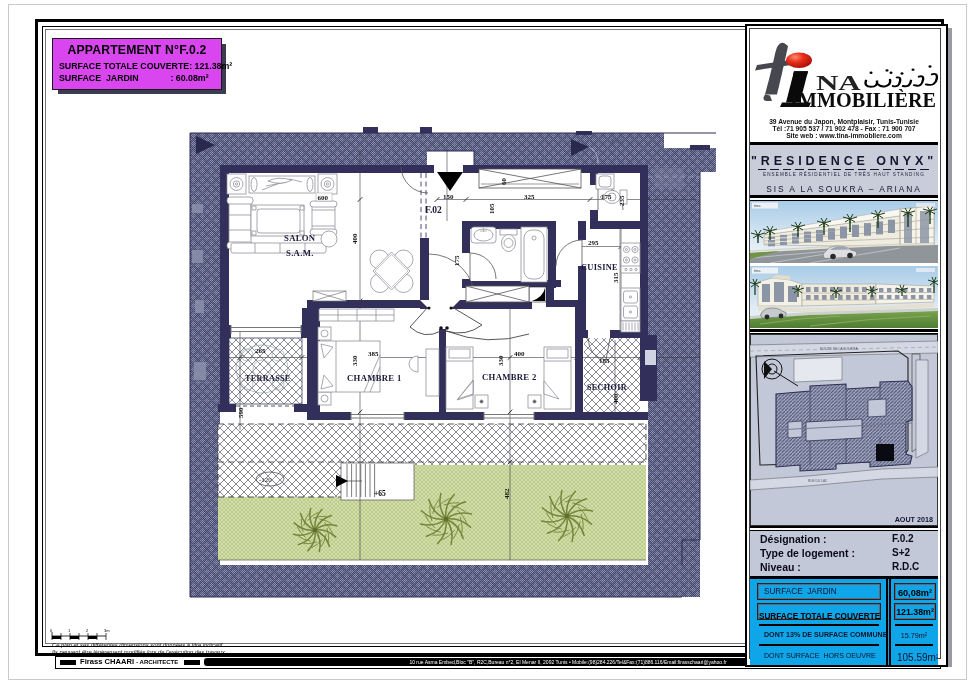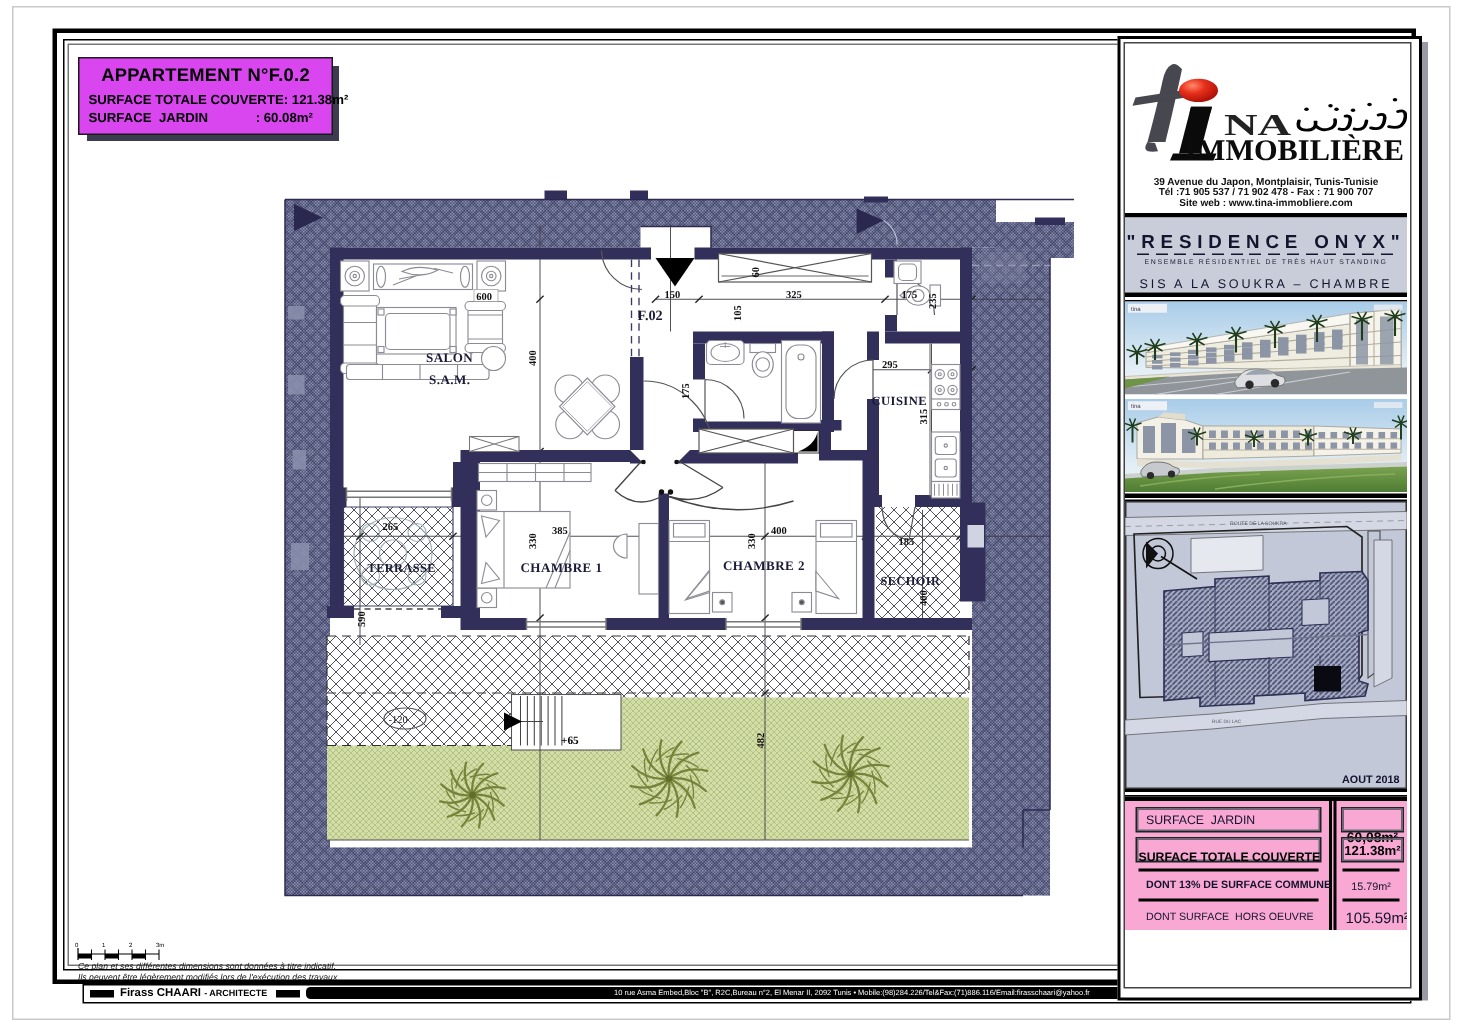--- a/index.html
+++ b/index.html
@@ -631,21 +631,21 @@
 </svg>
 
 <div style="text-align:center;font-size:6.7px;font-weight:bold;color:#111;line-height:7.2px;margin-top:0px;">39 Avenue du Japon, Montplaisir, Tunis-Tunisie<br>Tél :71 905 537 / 71 902 478 - Fax : 71 900 707<br>Site web : www.tina-immobliere.com</div>
 
 <div style="height:3.5px;background:#000;margin-top:2px;"></div>
 
 <div style="background:#c9cdd9;height:50px;">
 <div style="text-align:center;font-weight:bold;font-size:12.5px;letter-spacing:3.9px;color:#14142e;padding-top:9px;font-family:'Liberation Sans',sans-serif;">"RESIDENCE&nbsp;ONYX"</div>
 <div style="height:1.5px;margin:0.5px 8px 0 8px;background:repeating-linear-gradient(90deg,#14142e 0,#14142e 8px,transparent 8px,transparent 12.5px);"></div>
 <div style="text-align:center;font-size:4.6px;letter-spacing:1.1px;color:#24243e;margin-top:1.5px;">ENSEMBLE RÉSIDENTIEL DE TRÈS HAUT STANDING</div>
-<div style="text-align:center;font-size:8.4px;letter-spacing:1.9px;color:#14142e;margin-top:7px;">SIS A LA SOUKRA – CHAMBRE</div>
+<div style="text-align:center;font-size:8.4px;letter-spacing:1.9px;color:#14142e;margin-top:7px;">SIS A LA SOUKRA – ARIANA</div>
 </div>
 <div style="height:3px;background:#000;"></div>
       <div style="height:1.5px;background:#fff;"></div>
       <div style="height:1px;background:#000;"></div>
 
 <svg width="188" height="62" viewBox="0 0 188 62" style="display:block">
 <defs>
           <linearGradient id="sky1" x1="0" y1="0" x2="0" y2="1">
             <stop offset="0%" stop-color="#a8cce8"></stop>
             <stop offset="70%" stop-color="#e2edf5"></stop>
@@ -837,30 +837,44 @@
 <rect x="126" y="110" width="18" height="17" fill="#0a0a12"></rect>
 <polygon points="0,146 58,142 132,135 188,133 188,143 132,145 58,152 0,156" fill="#d4d8e4" stroke="#555" stroke-width="0.5"></polygon>
 <text x="58" y="148" font-size="3.2" fill="#556">RUE DU LAC</text>
 <polygon points="166,26 178,26 178,118 166,124" fill="#d4d8e4" stroke="#555" stroke-width="0.5"></polygon>
 <text x="183" y="188" font-size="7.2" font-weight="bold" fill="#14142e" text-anchor="end" font-family="Liberation Sans,sans-serif">AOUT 2018</text>
 </svg>
 <div style="height:2.5px;background:#000;"></div>
       <div style="height:1.5px;background:#fff;"></div>
       <div style="height:1.5px;background:#000;"></div>
 
+<div style="background:#c3c8d8;padding:2px 0 1px 0;">
+<div style="position:relative;height:14px;">
+          <span style="position:absolute;left:10px;font-weight:bold;font-size:10.5px;color:#0a0a18;">Désignation :</span>
+          <span style="position:absolute;left:142px;font-weight:bold;font-size:10px;color:#0a0a18;">F.0.2</span>
+        </div>
+<div style="position:relative;height:14px;">
+          <span style="position:absolute;left:10px;font-weight:bold;font-size:10.5px;color:#0a0a18;">Type de logement :</span>
+          <span style="position:absolute;left:142px;font-weight:bold;font-size:10px;color:#0a0a18;">S+2</span>
+        </div>
+<div style="position:relative;height:14px;">
+          <span style="position:absolute;left:10px;font-weight:bold;font-size:10.5px;color:#0a0a18;">Niveau :</span>
+          <span style="position:absolute;left:142px;font-weight:bold;font-size:10px;color:#0a0a18;">R.D.C</span>
+        </div>
+</div>
 <div style="height:2.5px;background:#000;"></div>
 
-<div style="background:#f9a8d4;position:relative;height:86px;">
+<div style="background:#0ea5e9;position:relative;height:86px;">
 <div class="abs" style="left:136px;top:0px;width:1.5px;height:86px;background:#000;"></div>
 <div class="abs" style="left:139px;top:0px;width:1.5px;height:86px;background:#000;"></div>
 <div class="abs" style="left:7px;top:4px;width:122px;height:15px;border:1.5px solid #222;">
           <div style="border:1px solid #667;height:100%;box-sizing:border-box;font-size:8.2px;color:#13132b;padding:2.5px 0 0 5px;">SURFACE&nbsp;&nbsp;JARDIN</div>
         </div>
 <div class="abs" style="left:144px;top:4px;width:40px;height:15px;border:1.5px solid #222;">
-          <div style="border:1px solid #667;height:100%;box-sizing:border-box;font-weight:bold;font-size:9.2px;color:#000;text-align:center;padding-top:13px;">60,08m²</div>
+          <div style="border:1px solid #667;height:100%;box-sizing:border-box;font-weight:bold;font-size:9.2px;color:#000;text-align:center;padding-top:3px;">60,08m²</div>
         </div>
 <div class="abs" style="left:7px;top:24px;width:122px;height:15.5px;border:1.5px solid #222;">
           <div style="border:1px solid #667;height:100%;box-sizing:border-box;font-weight:bold;font-size:8.2px;color:#000;text-align:center;padding-top:7px;letter-spacing:0px;white-space:nowrap;">SURFACE TOTALE COUVERTE</div>
         </div>
 <div class="abs" style="left:144px;top:24px;width:40px;height:15.5px;border:1.5px solid #222;">
           <div style="border:1px solid #667;height:100%;box-sizing:border-box;font-weight:bold;font-size:8.8px;color:#000;text-align:center;padding-top:2px;">121.38m²</div>
         </div>
 <div class="abs" style="left:9px;top:45px;width:120px;height:2px;background:#000;"></div>
 <div class="abs" style="left:145px;top:45px;width:38px;height:2px;background:#000;"></div>
 <div class="abs" style="left:14px;top:52px;font-size:7.1px;color:#13132b;white-space:nowrap;font-weight:bold;">DONT 13% DE SURFACE COMMUNE</div>

